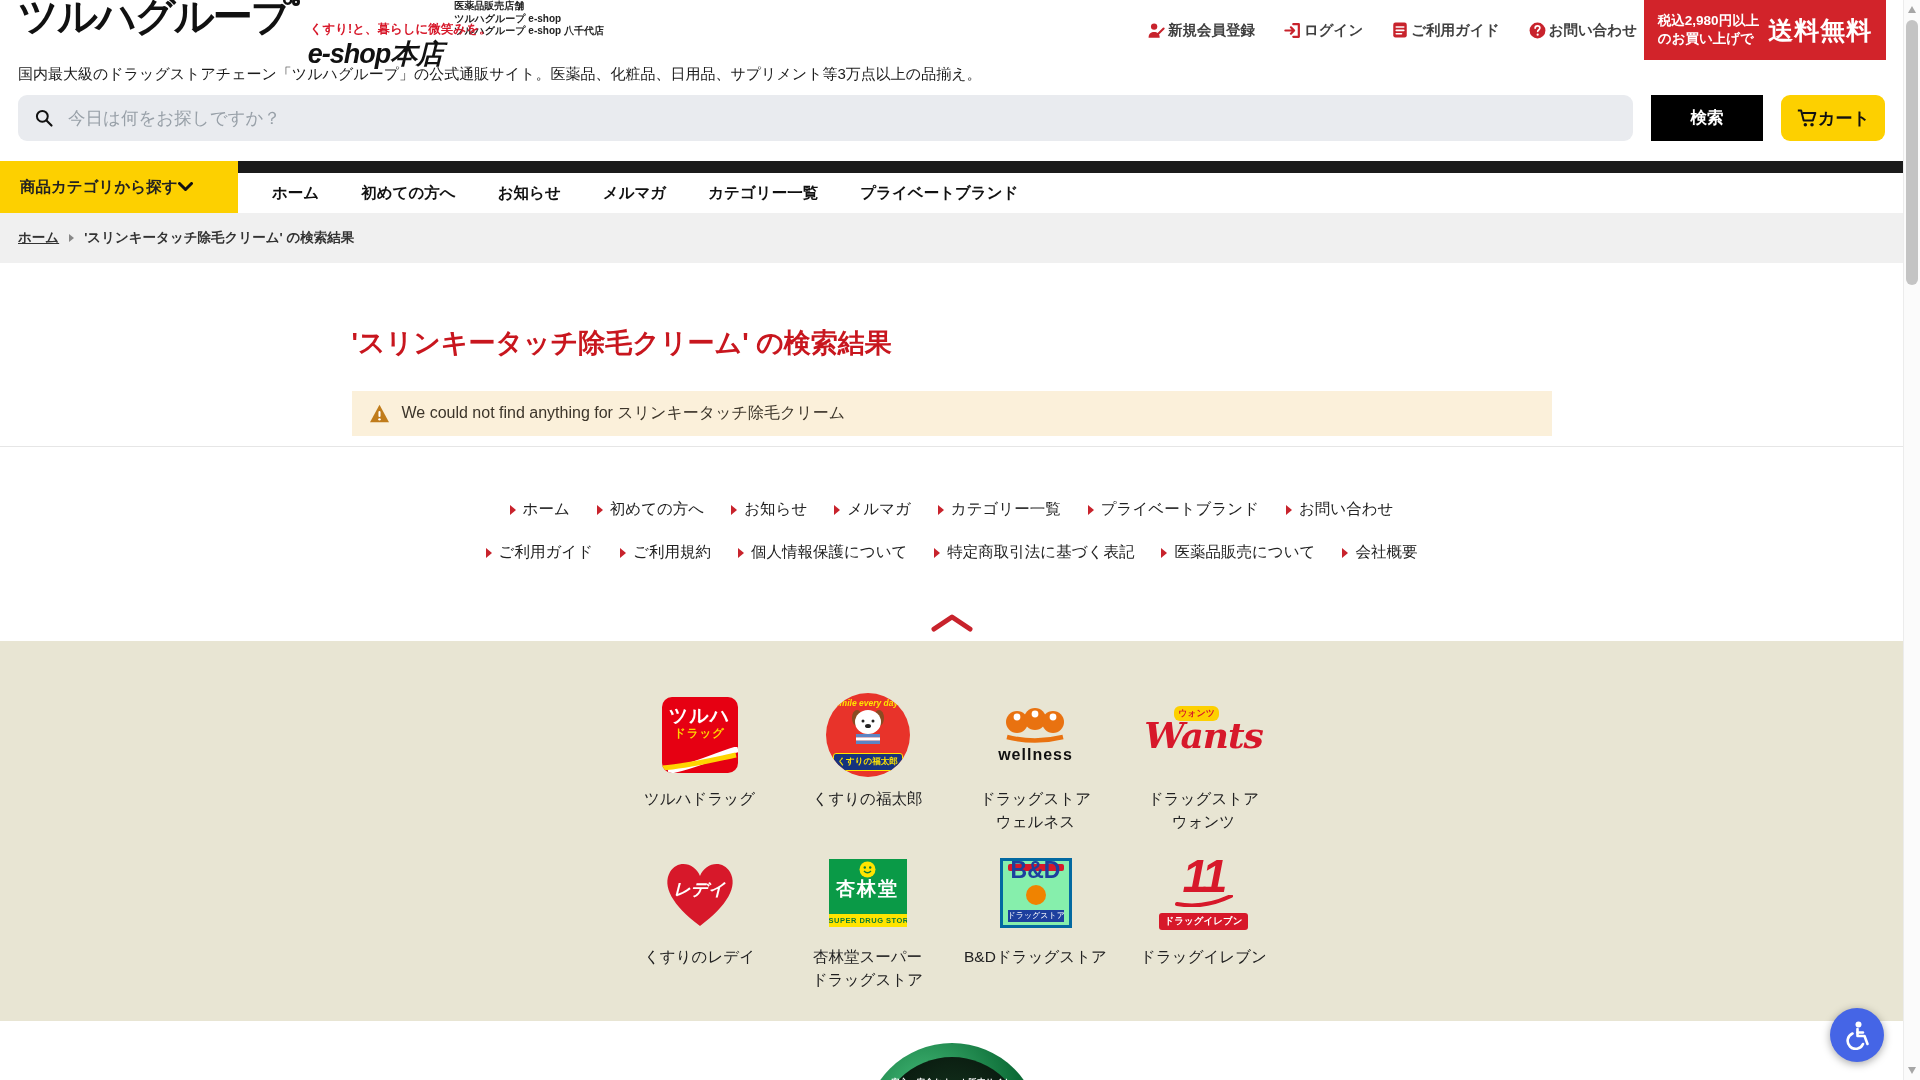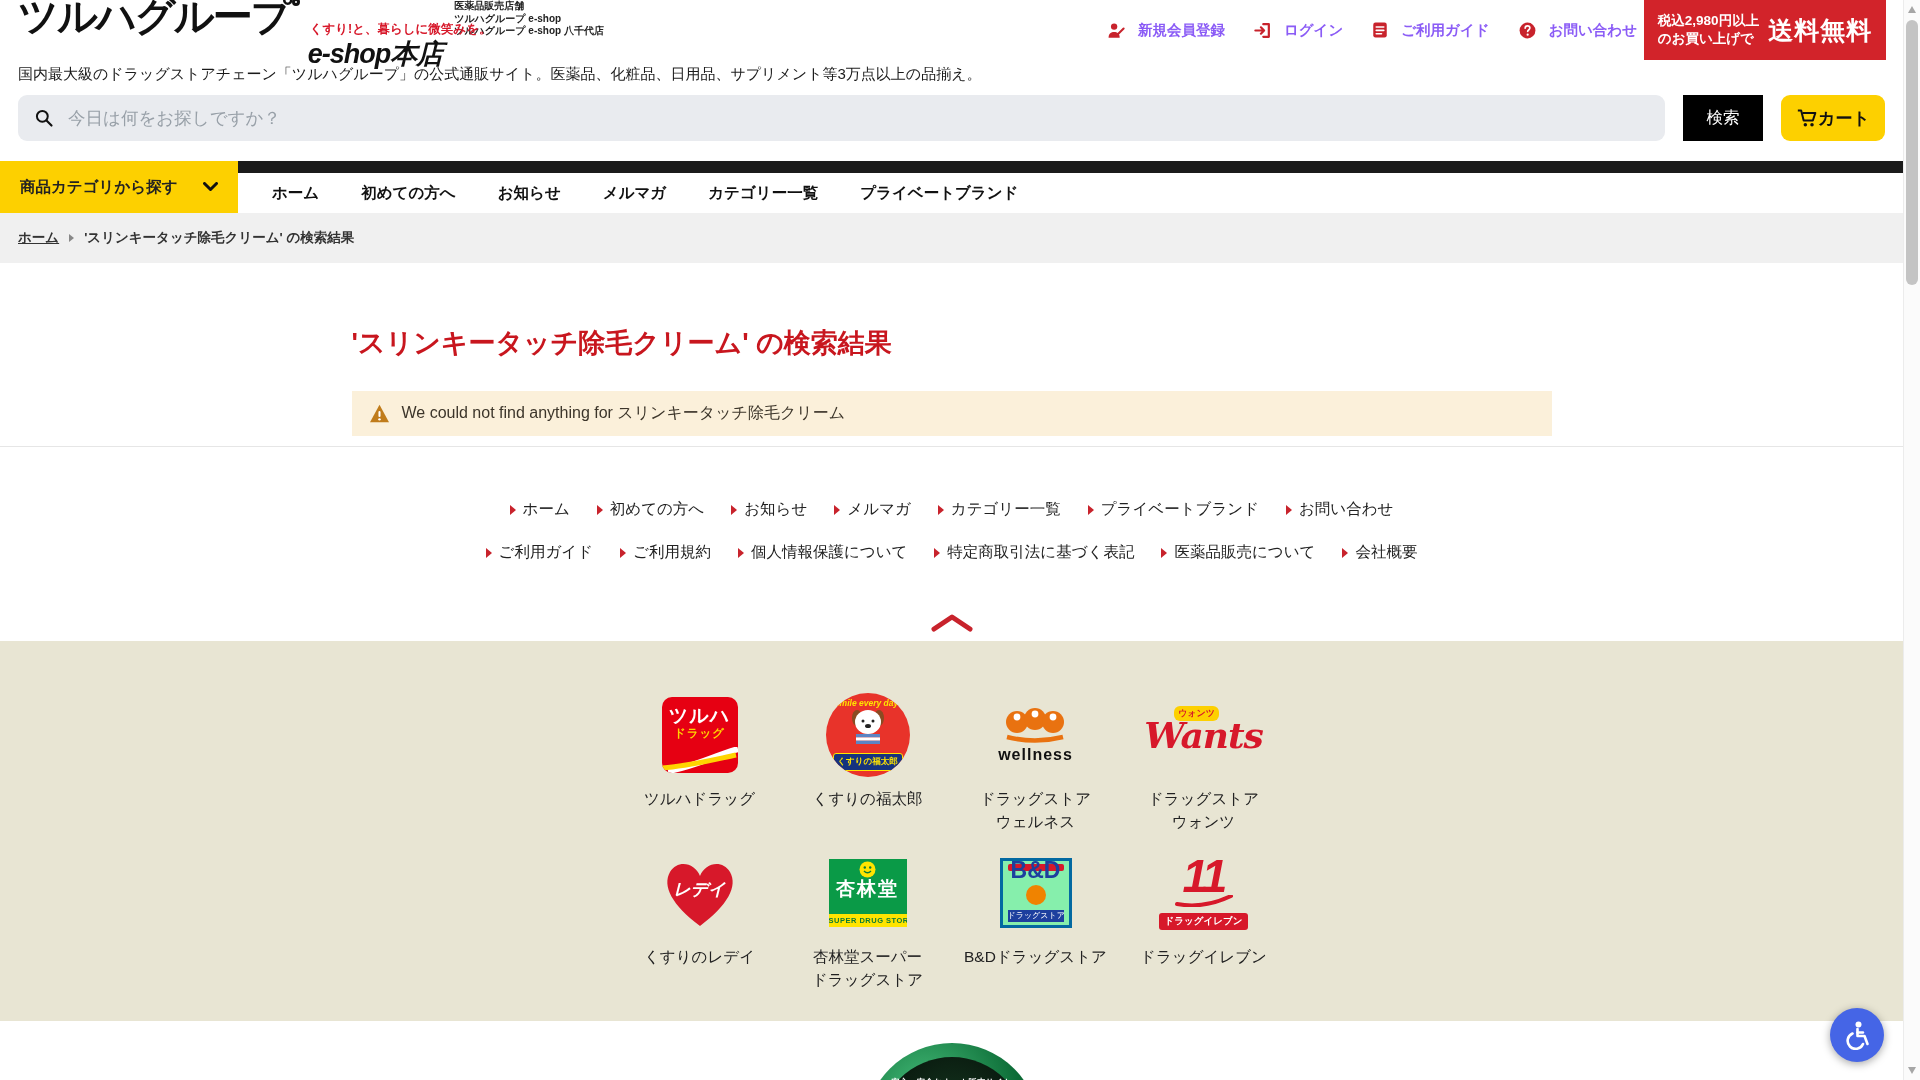--- a/index.html
+++ b/index.html
@@ -10,41 +10,41 @@
   
   .header-top { height:60px; position:relative; display:flex; align-items:center; padding-left:18px; }
   .logo-wrap { display:flex; align-items:flex-start; cursor:pointer; }
   .logo-main { font-size:40px; font-weight:900; letter-spacing:-2px; color:#111; line-height:56px; }
   .logo-dot { width:8px; height:8px; border:3px solid #111; border-radius:50%; display:inline-block; margin:10px 2px 0 2px; }
   .logo-sub-wrap { position:relative; margin-left:6px; padding-top:21px;margin-top:27px; }
   .logo-tagline { position:absolute; top:6px; left:2px; color:#d7182a; font-size:12.5px; font-weight:bold; white-space:nowrap; }
   .logo-sub { font-size:27px; font-weight:800; font-style:italic; color:#111; letter-spacing:-1px; }
   .store-lines { margin-left:12px; padding-top:12px; font-size:10px; line-height:12.5px; font-weight:600; color:#222; }
   .header-links { position:absolute; right:266px; top:0; height:60px; display:flex; align-items:center; gap:28px; }
-  .header-link { display:flex; align-items:center; gap:12px; color:#8b5cf6; font-size:14.5px; font-weight:600; cursor:pointer; white-space:nowrap; }
+  .header-link { display:flex; align-items:center; gap:2px; color:#404040; font-size:14.5px; font-weight:600; cursor:pointer; white-space:nowrap; }
   .shipping-banner { position:absolute; right:17px; top:0; width:242px; height:60px; background:#d2232a;
     color:#fff; display:flex; align-items:center; justify-content:center; gap:9px; }
   .ship-cond { font-size:13.5px; line-height:18px; font-weight:600; }
   .ship-free { font-size:25px; font-weight:800; letter-spacing:1px; }
 
   
   .site-desc { padding:5px 0 9px 18px; font-size:15px; color:#1a1a1a; }
   .search-row { display:flex; align-items:center; margin:2px 18px 20px; gap:18px; }
   .search-box { flex:1; height:46px; background:#e9ebef; border-radius:9px; display:flex; align-items:center; padding:0 16px; gap:14px; }
   .search-box input { flex:1; background:transparent; border:none; outline:none; font-size:17.5px; color:#333; font-family:inherit; }
   .search-box input::placeholder { color:#98a0a8; }
-  .search-btn { width:80px; height:46px; background:#000; color:#fff; border:none; font-size:16.5px; font-weight:400; cursor:pointer; font-family:inherit; }
+  .search-btn { width:112px; height:46px; background:#000; color:#fff; border:none; font-size:16.5px; font-weight:700; cursor:pointer; font-family:inherit; }
   .cart-btn { width:104px; height:46px; background:#fdd000; border:none; border-radius:9px; display:flex; align-items:center;
     justify-content:center; gap:0; font-size:17px; font-weight:800; color:#111; cursor:pointer; font-family:inherit; }
 
   
   .nav-bar { position:relative; height:52px; background:#fff; }
   .nav-dark { position:absolute; top:0; left:0; right:0; height:12px; background:#1b1b1b; }
   .category-btn { position:absolute; left:0; top:0; width:238px; height:52px; background:#fdd000; display:flex;
-    align-items:center; justify-content:space-between; padding:0 20px; font-size:15.5px; font-weight:800; cursor:pointer; z-index:2; }
+    align-items:center; padding:0 20px; font-size:15.5px; font-weight:800; cursor:pointer; z-index:2; }
   .nav-items { position:absolute; left:272px; top:12px; height:40px; display:flex; align-items:center; gap:42px; }
   .nav-item { font-size:15.5px; font-weight:700; color:#111; cursor:pointer; white-space:nowrap; }
 
   
   .breadcrumb { height:50px; background:#f0f0f0; display:flex; align-items:center; padding:0 18px; font-size:13.5px; color:#333; gap:10px; }
   .bc-home { text-decoration:underline; cursor:pointer; font-weight:600; }
   .bc-sep { width:0; height:0; border-left:5px solid #888; border-top:4px solid transparent; border-bottom:4px solid transparent; }
   .bc-current { font-weight:600; }
 
   

